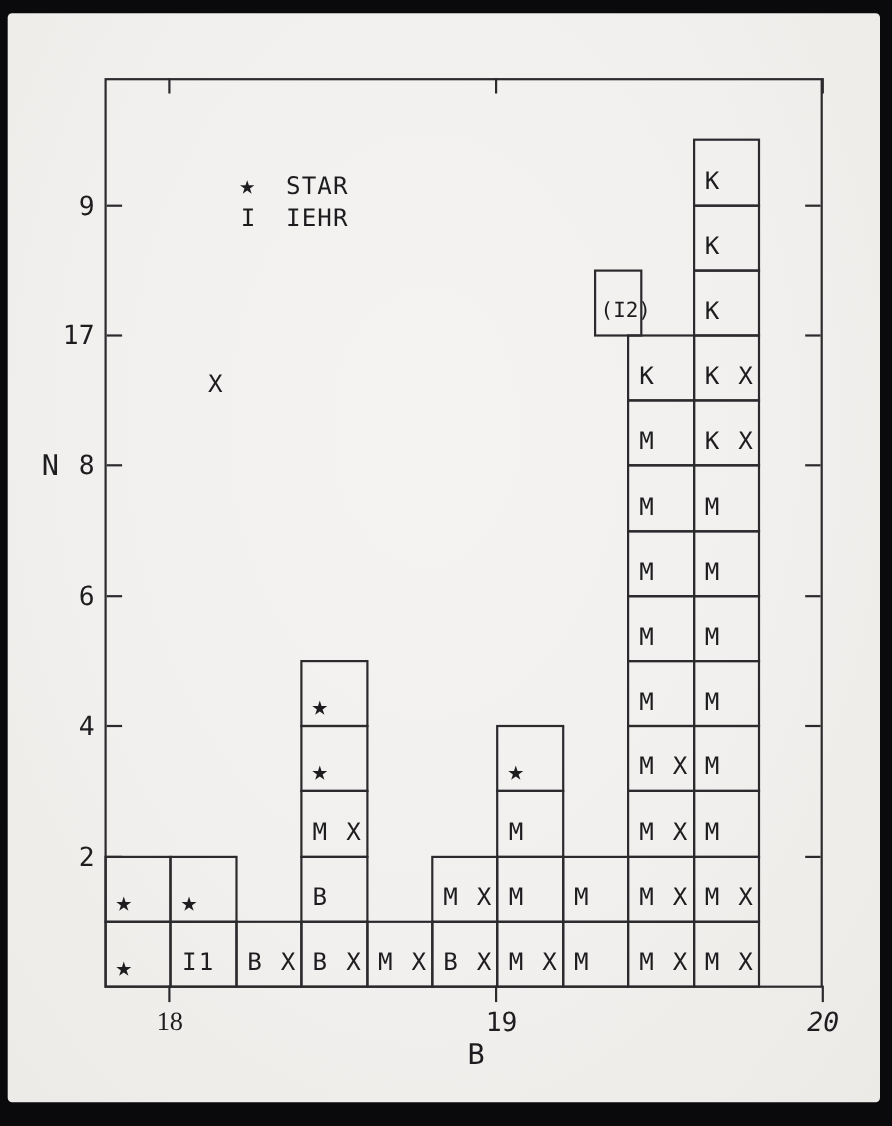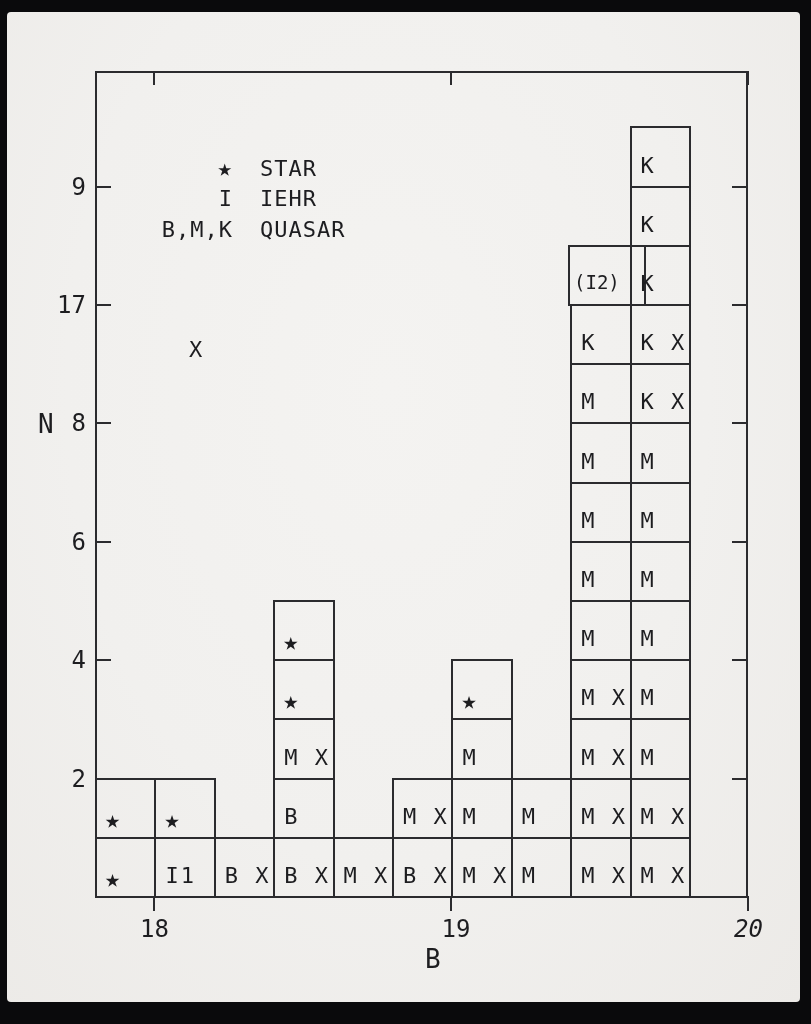--- a/index.html
+++ b/index.html
@@ -38,24 +38,20 @@
 
 
   <div class="legend-row" style="top:156px;">
     <span class="legend-sym star-glyph">★</span>
     <span class="legend-lbl">STAR</span>
   </div>
   <div class="legend-row" style="top:188px;">
     <span class="legend-sym">I</span>
     <span class="legend-lbl">IEHR</span>
   </div>
-  <div class="legend-row" style="top:219px;">
-    <span class="legend-sym">B,M,K</span>
-    <span class="legend-lbl">QUASAR</span>
-  </div>
 
   <div id="xray-note">
     <span>X</span>
     <span class="gap"></span>
   </div>
 
   <div class="axis-label" style="left:38px;top:411px;">N</div>
   <div class="axis-label" style="left:425px;top:946px;">B</div>
 
   <div id="plot-layer">
@@ -81,21 +77,21 @@
       <div class="cell" style="left: 570.2px; top: 836.8px; width: 61.4px; height: 61.2px;">M X</div>
       <div class="cell" style="left: 570.2px; top: 777.6px; width: 61.4px; height: 61.2px;">M X</div>
       <div class="cell" style="left: 570.2px; top: 718.4px; width: 61.4px; height: 61.2px;">M X</div>
       <div class="cell" style="left: 570.2px; top: 659.2px; width: 61.4px; height: 61.2px;">M X</div>
       <div class="cell" style="left: 570.2px; top: 600px; width: 61.4px; height: 61.2px;">M</div>
       <div class="cell" style="left: 570.2px; top: 540.8px; width: 61.4px; height: 61.2px;">M</div>
       <div class="cell" style="left: 570.2px; top: 481.6px; width: 61.4px; height: 61.2px;">M</div>
       <div class="cell" style="left: 570.2px; top: 422.4px; width: 61.4px; height: 61.2px;">M</div>
       <div class="cell" style="left: 570.2px; top: 363.2px; width: 61.4px; height: 61.2px;">M</div>
       <div class="cell" style="left: 570.2px; top: 304px; width: 61.4px; height: 61.2px;">K</div>
-      <div class="cell small" style="left: 568px; top: 244.8px; width: 78px; height: 61.2px;">(I2)</div>
+      <div class="cell small" style="left: 540px; top: 244.8px; width: 44px; height: 61.2px;">(I2)</div>
       <div class="cell" style="left: 629.6px; top: 836.8px; width: 61.4px; height: 61.2px;">M X</div>
       <div class="cell" style="left: 629.6px; top: 777.6px; width: 61.4px; height: 61.2px;">M X</div>
       <div class="cell" style="left: 629.6px; top: 718.4px; width: 61.4px; height: 61.2px;">M</div>
       <div class="cell" style="left: 629.6px; top: 659.2px; width: 61.4px; height: 61.2px;">M</div>
       <div class="cell" style="left: 629.6px; top: 600px; width: 61.4px; height: 61.2px;">M</div>
       <div class="cell" style="left: 629.6px; top: 540.8px; width: 61.4px; height: 61.2px;">M</div>
       <div class="cell" style="left: 629.6px; top: 481.6px; width: 61.4px; height: 61.2px;">M</div>
       <div class="cell" style="left: 629.6px; top: 422.4px; width: 61.4px; height: 61.2px;">M</div>
       <div class="cell" style="left: 629.6px; top: 363.2px; width: 61.4px; height: 61.2px;">K X</div>
       <div class="cell" style="left: 629.6px; top: 304px; width: 61.4px; height: 61.2px;">K X</div>
@@ -115,21 +111,21 @@
       <div class="tick" style="left: 732.4px; top: 422.4px; width: 14px; height: 2px;"></div>
       <div class="ylab" style="left: 38px; top: 411.4px;">8</div>
       <div class="tick" style="left: 97px; top: 304px; width: 14px; height: 2px;"></div>
       <div class="tick" style="left: 732.4px; top: 304px; width: 14px; height: 2px;"></div>
       <div class="ylab" style="left: 38px; top: 293px;">17</div>
       <div class="tick" style="left: 97px; top: 185.6px; width: 14px; height: 2px;"></div>
       <div class="tick" style="left: 732.4px; top: 185.6px; width: 14px; height: 2px;"></div>
       <div class="ylab" style="left: 38px; top: 174.6px;">9</div>
       <div class="tick" style="left: 153.4px; top: 896px; width: 2px; height: 15px;"></div>
       <div class="tick" style="left: 153.4px; top: 71px; width: 2px; height: 14px;"></div>
-      <div class="xlab" style="left: 122.4px; top: 917px;">18</div>
+      <div class="xlab" style="left: 122.4px; top: 917px; font-family: Liberation Serif, serif;">18</div>
       <div class="tick" style="left: 450.4px; top: 896px; width: 2px; height: 15px;"></div>
       <div class="tick" style="left: 450.4px; top: 71px; width: 2px; height: 14px;"></div>
       <div class="xlab" style="left: 424px; top: 917px;">19</div>
       <div class="tick" style="left: 747.4px; top: 896px; width: 2px; height: 15px;"></div>
       <div class="tick" style="left: 747.4px; top: 71px; width: 2px; height: 14px;"></div>
       <div class="xlab" style="left: 716.4px; top: 917px; font-style: italic;">20</div>
     </div>
 </div>
 
 </body></html>

